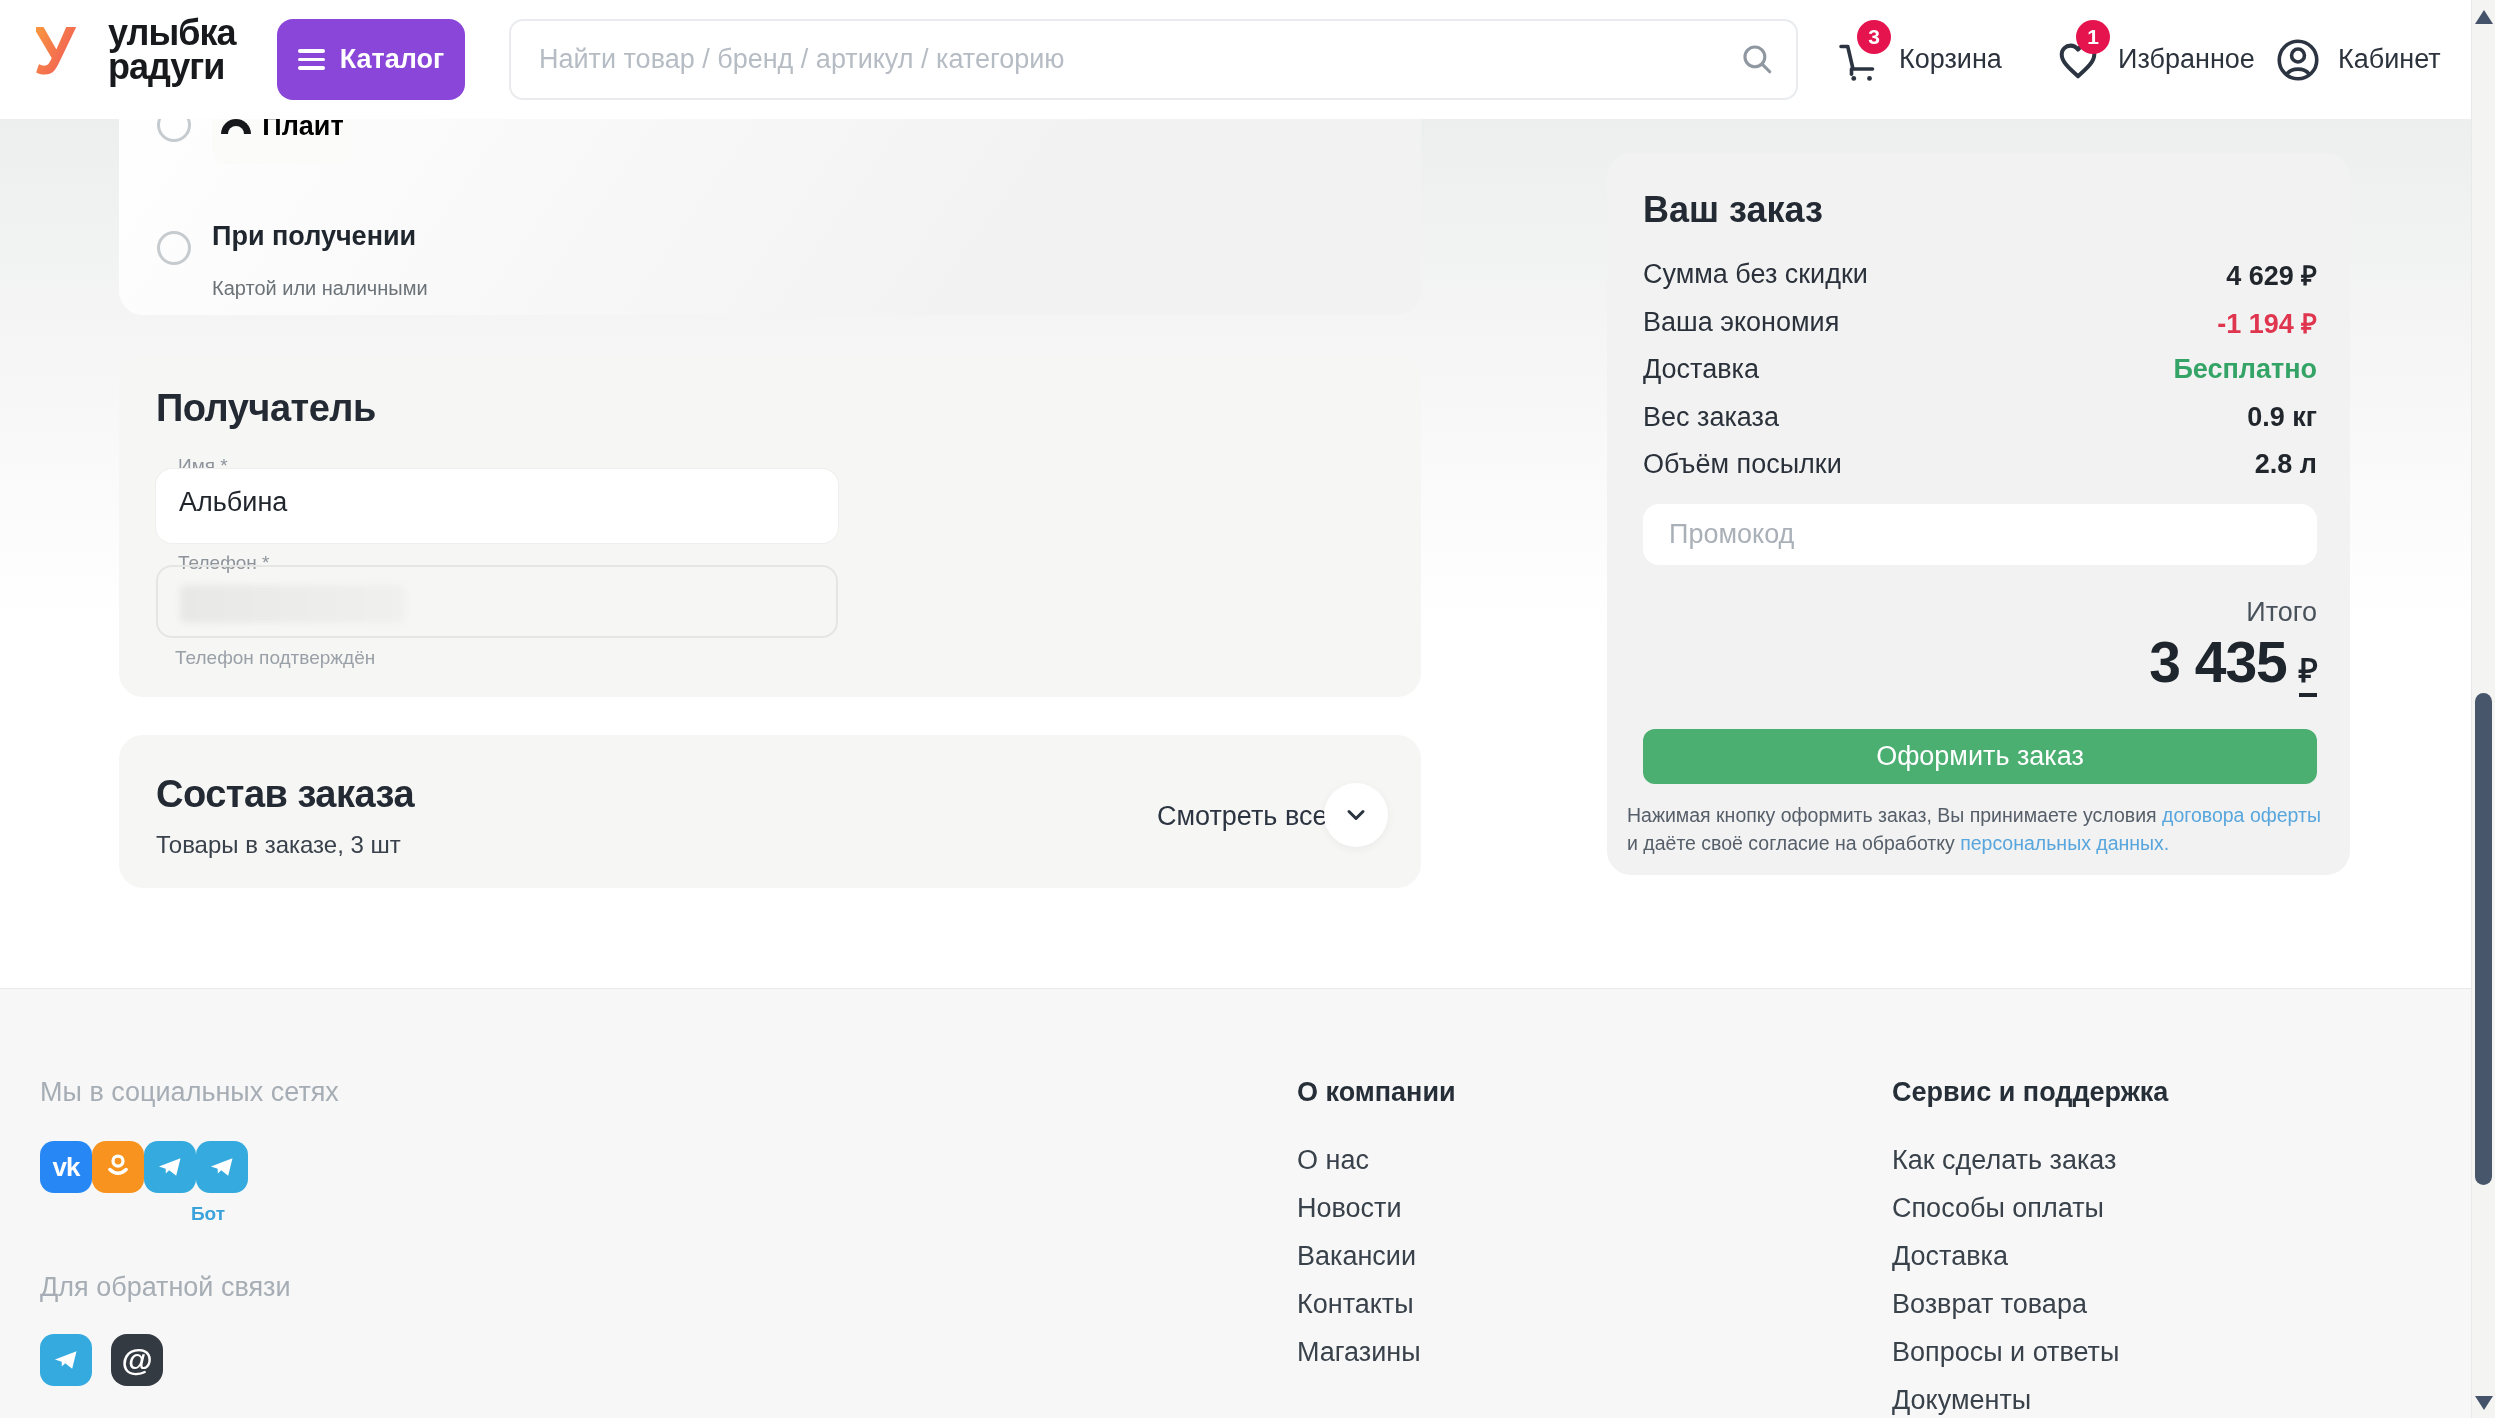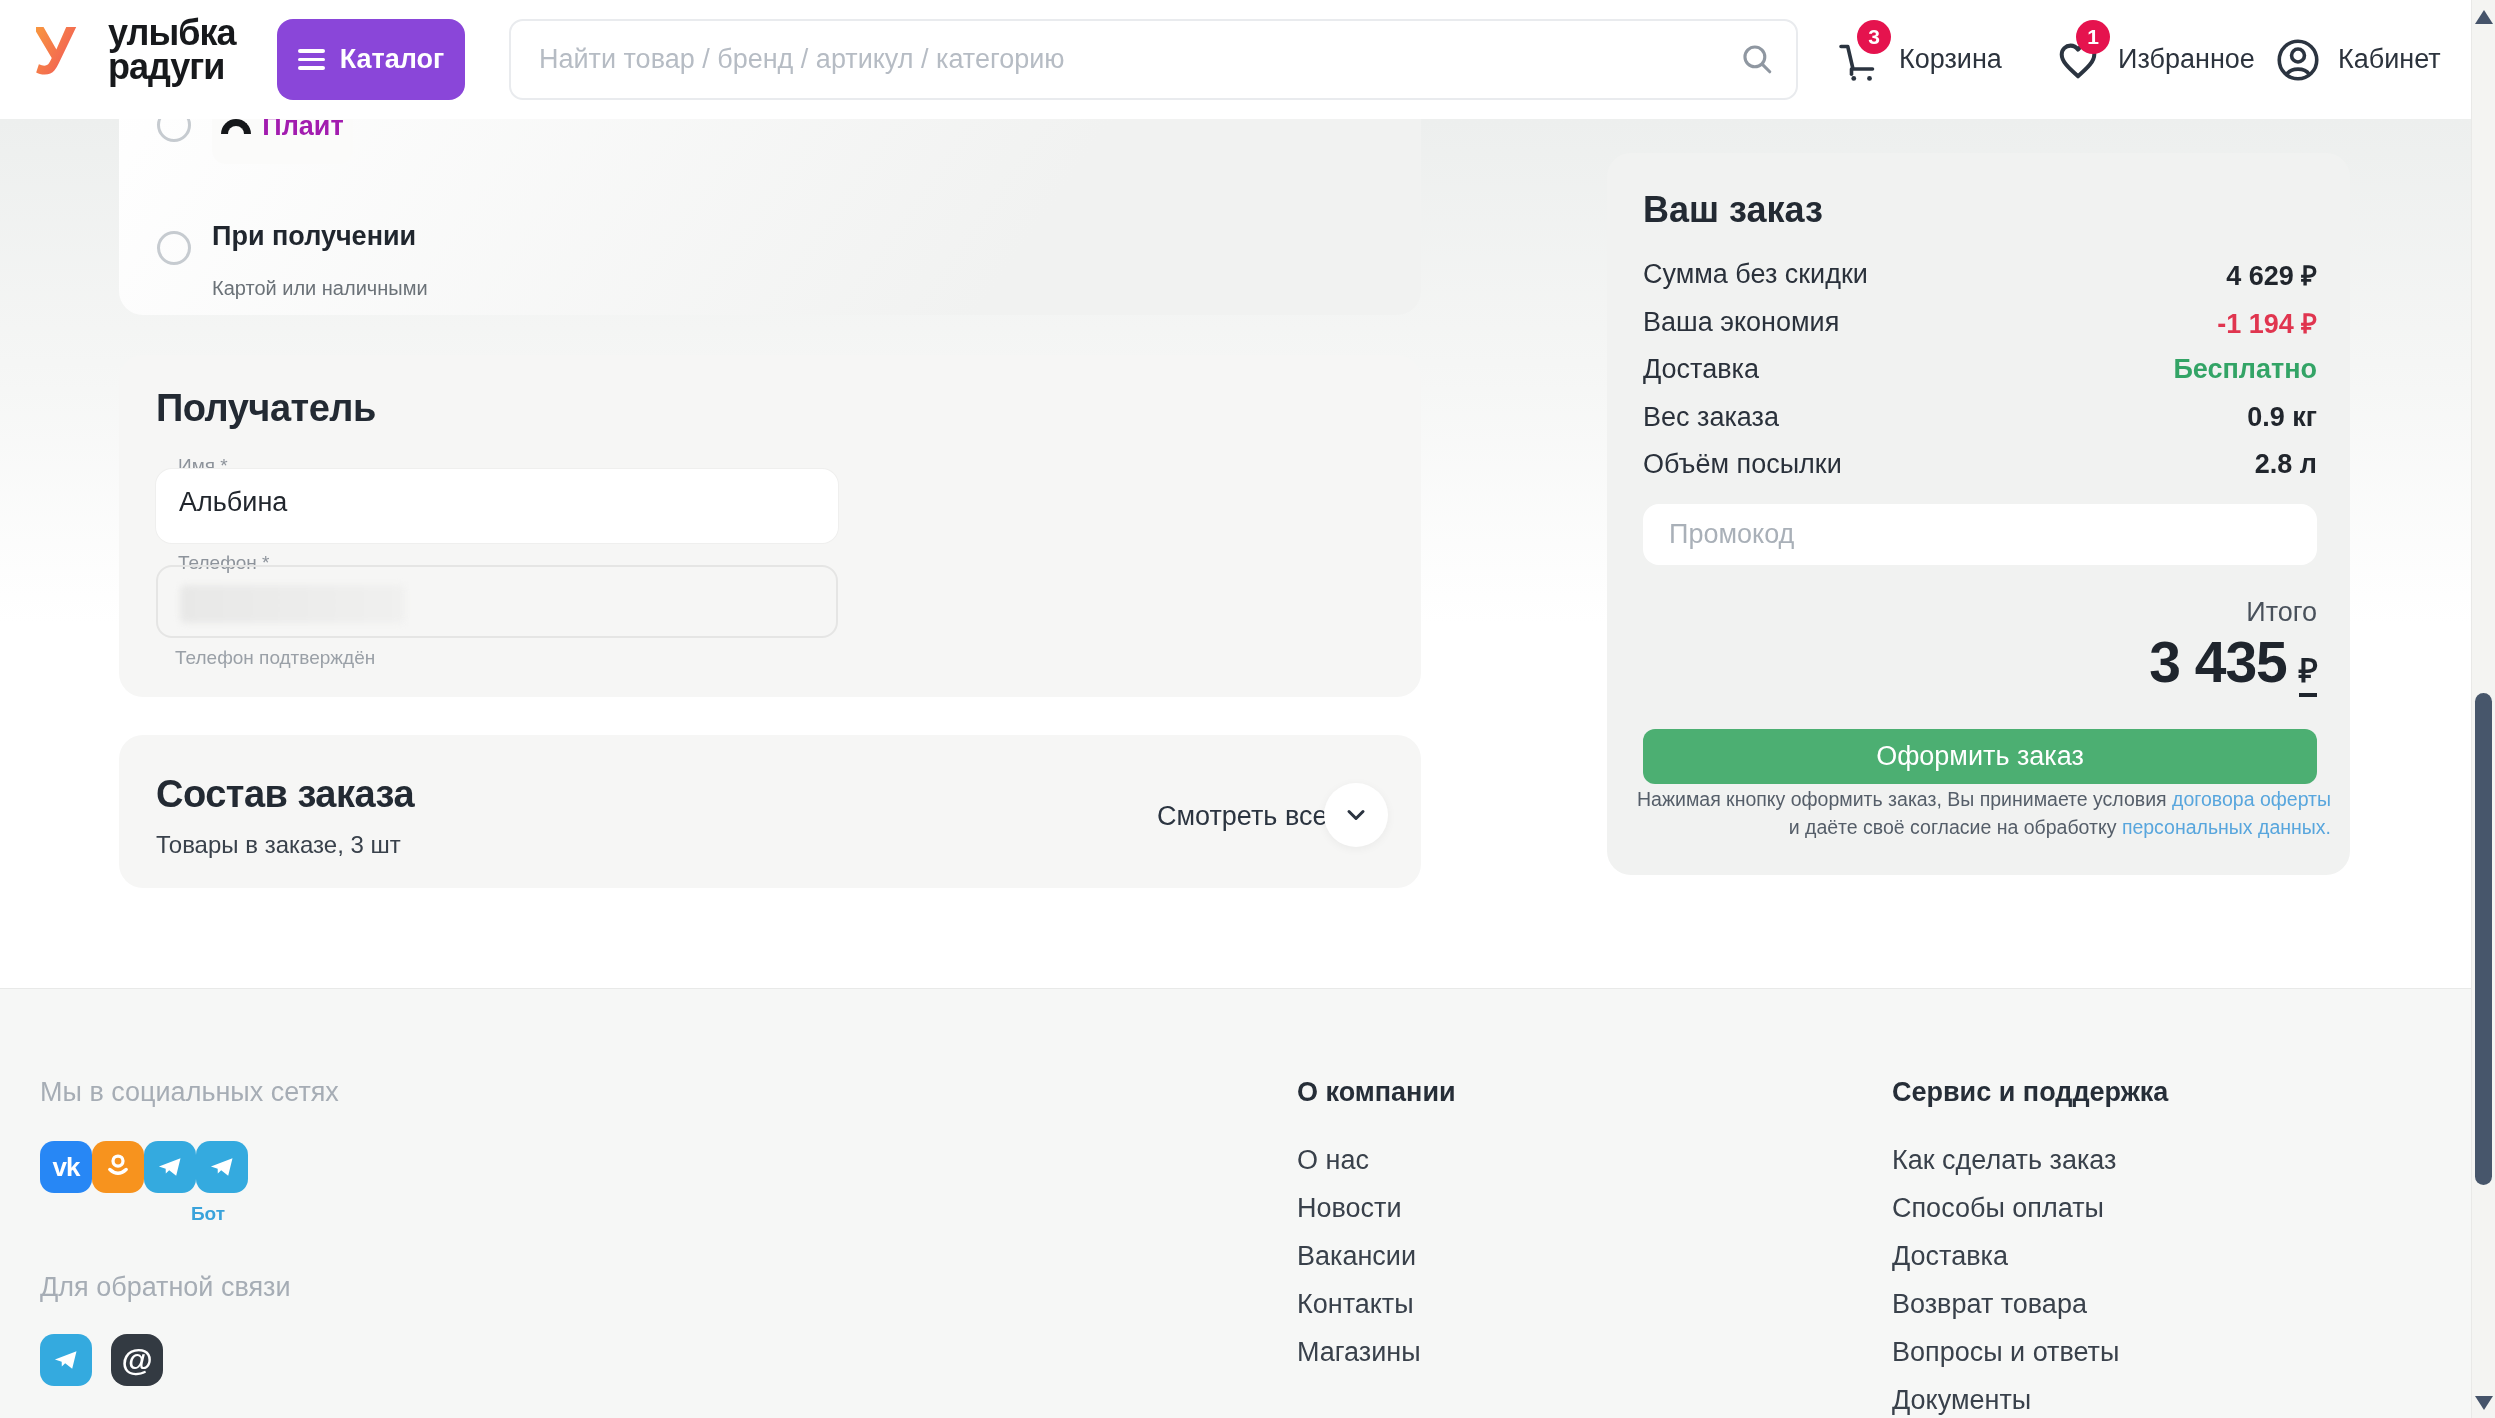--- a/index.html
+++ b/index.html
@@ -47,21 +47,21 @@
                   background:#47566b; border-radius:9px; }
 
   
   .card { position:absolute; border-radius:24px; }
   .card-payment { left:119px; top:58px; width:1302px; height:257px;
                   background:linear-gradient(125deg,#ffffff 0%,#f1f2f1 70%); z-index:1; }
   .radio { position:absolute; width:34px; height:34px; border:3px solid #c6cbd0; border-radius:50%; background:transparent; cursor:pointer; }
   .pay-badge { position:absolute; left:93px; top:30px; width:141px; height:76px; background:#fbfbfa;
                border-radius:14px; display:flex; align-items:center; justify-content:center; gap:11px; cursor:pointer; }
   .plait-arc { width:30px; height:15px; border:7px solid #15171a; border-bottom:none; border-radius:16px 16px 0 0; }
-  .pay-badge .t { font-size:27px; font-weight:700; color:#a21caf; }
+  .pay-badge .t { font-size:27px; font-weight:700; color:#000000; }
   .pay2-title { position:absolute; left:93px; top:163px; font-size:27px; font-weight:700; color:#20262e; }
   .pay2-sub { position:absolute; left:93px; top:200px; font-size:20px; color:#6b7278;margin-top:19px; }
 
   .card-recipient { left:119px; top:355px; width:1302px; height:342px; background:#f6f6f5; }
   .sec-title { font-size:38px; font-weight:800; color:#232a33; letter-spacing:-0.5px; }
   .field { position:absolute; border-radius:16px; }
   .f-name { left:37px; top:114px; width:682px; height:74px; background:#ffffff; box-shadow:0 0 0 1px #efefee; }
   .f-phone { left:37px; top:210px; width:682px; height:73px; background:transparent; border:2px solid #e5e5e4; }
   .f-label { position:absolute; font-size:19px; color:#8d939b; padding:0 8px; }
   .f-label-name { left:51px; top:100px; }
@@ -91,21 +91,21 @@
            border-radius:16px; font-size:27px; padding:0 26px; outline:none; color:#3a414b;
            font-family:"Liberation Sans",sans-serif; }
   .promo::placeholder { color:#a9b0b8; }
   .total-label { position:absolute; right:33px; top:444px; font-size:27px; color:#49515b; }
   .total-value { position:absolute; right:33px; top:476px; font-size:57px; font-weight:800; color:#1f252d;
                  letter-spacing:-1px; display:flex; align-items:baseline; gap:12px; }
   .total-value .rub { font-size:33px; font-weight:700; border-bottom:4px solid #1f252d; padding-bottom:1px; }
   .submit-btn { position:absolute; left:36px; top:576px; width:674px; height:55px; background:#4caf72; border:none;
                 border-radius:12px; color:#ffffff; font-size:27px; display:flex; align-items:center;
                 justify-content:center; cursor:pointer; font-family:"Liberation Sans",sans-serif; }
-  .disclaimer { position:absolute; left:20px; top:632px; width:704px; text-align:right;
+  .disclaimer { position:absolute; left:20px; top:648px; width:704px; text-align:left;
                 font-size:19.5px; color:#555e69; line-height:1.45; }
   .disclaimer a { color:#58a6dd; text-decoration:none; cursor:pointer; }
 
   
   .footer { position:absolute; left:0; top:988px; width:2471px; height:430px; background:#f6f7f6;
             border-top:1px solid #e8e9e8; }
   .muted-title { font-size:27px; color:#a6adb5; }
   .social-title { position:absolute; left:40px; top:88px; }
   .social-row { position:absolute; left:40px; top:152px; display:flex; }
   .s-ic { width:52px; height:52px; border-radius:14px; display:flex; align-items:center; justify-content:center; cursor:pointer; }

